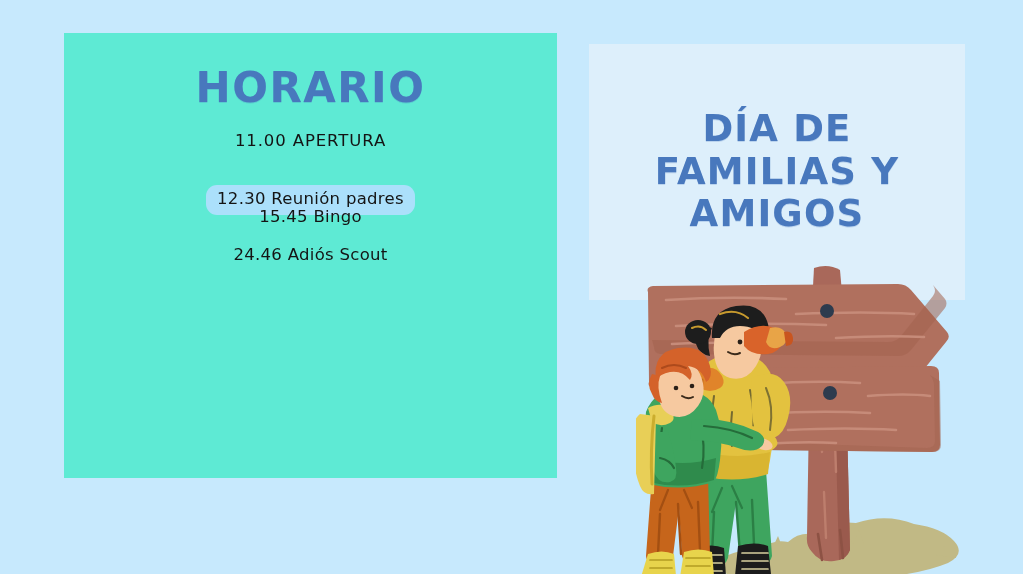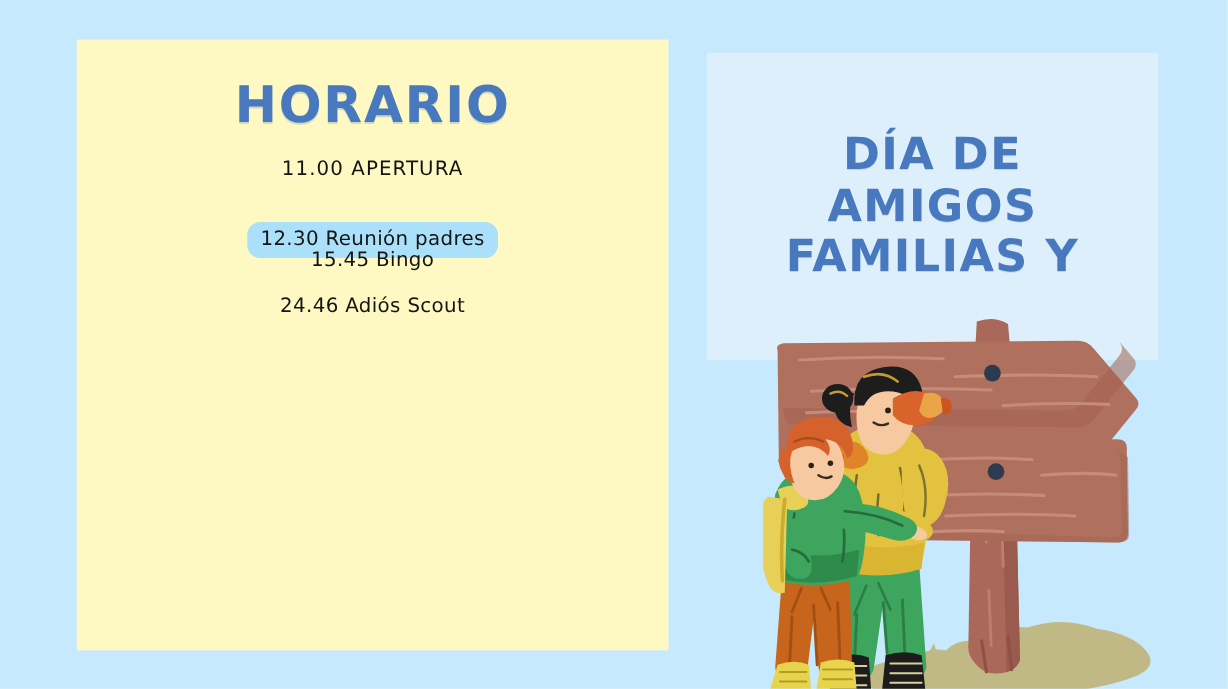--- a/index.html
+++ b/index.html
@@ -21,22 +21,22 @@
     background: #c7e9fd;
     overflow: hidden;
   }
 
   
   #schedule-panel {
     position: absolute;
     left: 64px;
     top: 33px;
     width: 493px;
-    height: 509px;
-    background: #fef9c3;
+    height: 445px;
+    background: #5eead4;
     box-sizing: border-box;
     padding: 22px 10px 10px 10px;
     text-align: center;
   }
 
   #schedule-title {
     font-family: "DejaVu Sans", sans-serif;
     font-size: 42px;
     font-weight: 700;
     letter-spacing: 1.5px;
@@ -143,22 +143,22 @@
         <span class="item-text">15.45 Bingo</span>
       </li>
       <li class="schedule-item">
         <span class="item-text">24.46 Adiós Scout</span>
       </li>
     </ul>
   </section>
 
   <section id="title-panel">
     <div class="title-line">DÍA DE</div>
+    <div class="title-line">FAMILIAS Y</div>
     <div class="title-line">AMIGOS</div>
-    <div class="title-line">FAMILIAS Y</div>
   </section>
 
   <figure id="illustration">
     <svg viewBox="0 0 340 328" xmlns="http://www.w3.org/2000/svg">
 
       <g>
         <path d="M78 302 q15 -14 48 -16 q12 -9 26 -6 q10 -10 26 -8 q18 -14 42 -11 q30 -10 58 1 q28 4 40 17 q12 13 -6 22 q-34 14 -96 16 q-66 3 -108 -2 q-32 -4 -30 -13z" fill="#c1b985"></path>
         <path d="M126 287 l5 -11 l5 11 l6 -13 l5 13z M206 282 l5 -12 l6 12 l6 -14 l5 14z M300 293 l8 -9 l2 10 l8 -8 l2 10z" fill="#c1b985"></path>
       </g>
 

